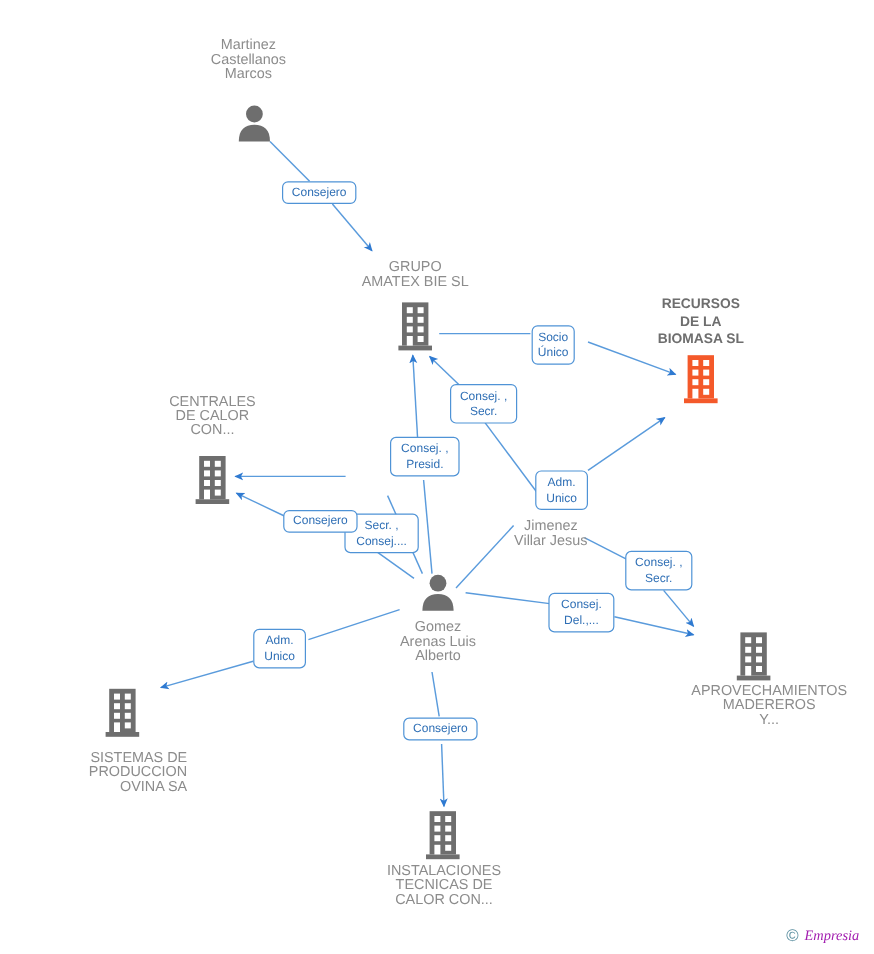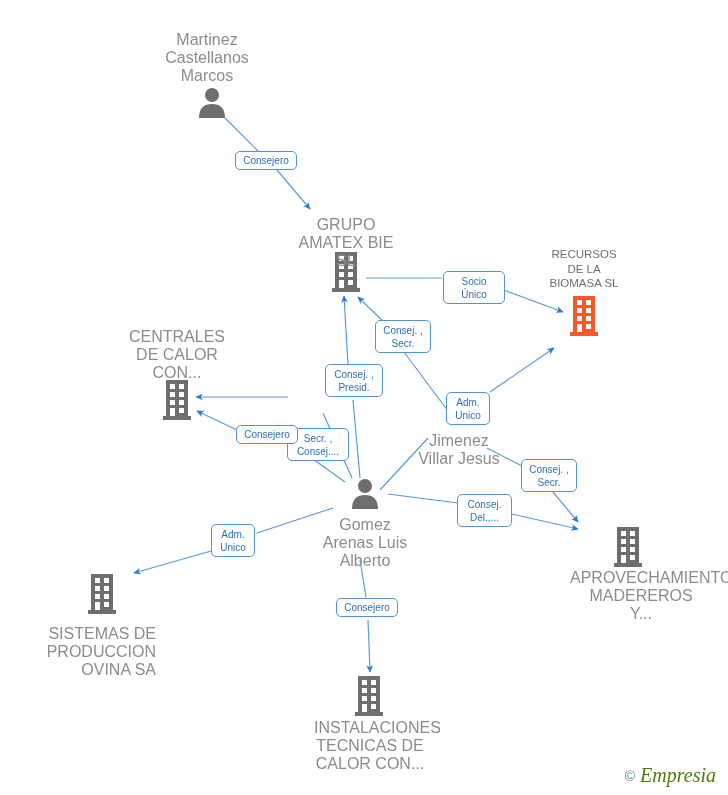--- a/index.html
+++ b/index.html
@@ -4,29 +4,29 @@
 <style>
   html,body{margin:0;padding:0;background:#ffffff;}
   body{width:728px;height:795px;position:relative;overflow:hidden;
        font-family:"Liberation Sans","DejaVu Sans",sans-serif;}
   #graph{position:absolute;left:0;top:0;width:728px;height:795px;}
 
   .node-label{
     position:absolute;
     text-align:center;
     color:#8c8c8c;
-    font-size:16px;
-    line-height:18px;
+    font-size:12px;
+    line-height:12px;
     font-family:"Liberation Sans","DejaVu Sans",sans-serif;
     white-space:pre-line;
     pointer-events:none;
   }
   .node-label.focus{
     color:#6e6e6e;
-    font-weight:normal;
+    font-weight:bold;
     font-size:11.5px;
     line-height:14.5px;
   }
   .edge-label{
     position:absolute;
     box-sizing:border-box;
     background:#ffffff;
     border:1.2px solid #4f93d6;
     border-radius:5px;
     color:#2f6fb5;
@@ -43,21 +43,21 @@
   .watermark{
     position:absolute;
     right:12px;
     bottom:8px;
     display:flex;
     align-items:center;
     gap:5px;
     font-size:15px;
   }
   .wm-c{color:#5b8fa0;font-size:14px;}
-  .wm-text{color:#4d7c0f;font-style:italic;font-size:20px;
+  .wm-text{color:#a21caf;font-style:italic;font-size:12px;
            font-family:"Liberation Serif","DejaVu Serif",serif;}
 </style>
 </head>
 <body>
 
 <svg id="graph" viewBox="0 0 728 795" xmlns="http://www.w3.org/2000/svg">
   <defs>
     <marker id="arw" markerWidth="7" markerHeight="7" refX="5.6" refY="3" orient="auto" markerUnits="strokeWidth">
       <path d="M0,0.2 L6.2,3 L0,5.8 L1.6,3 Z" fill="#2f7ad1"></path>
     </marker>
@@ -228,21 +228,21 @@
 <div class="node-label" style="left:46px;top:625px;width:110px;text-align:right;">SISTEMAS DE
 PRODUCCION
 OVINA SA</div>
 
 <div class="node-label" style="left:314px;top:719px;width:112px;">INSTALACIONES
 TECNICAS DE
 CALOR CON...</div>
 
 <div class="edge-label" style="left:235px;top:151px;width:62px;height:19px;">Consejero</div>
 
-<div class="edge-label" style="left:443px;top:271px;width:62px;height:33px;">Socio
+<div class="edge-label" style="left:443px;top:271px;width:36px;height:33px;">Socio
 Único</div>
 
 <div class="edge-label" style="left:375px;top:320px;width:56px;height:33px;">Consej. ,
 Secr.</div>
 
 <div class="edge-label" style="left:325px;top:364px;width:58px;height:33px;">Consej. ,
 Presid.</div>
 
 <div class="edge-label" style="left:287px;top:380px;width:62px;height:33px;margin-top:48px;">Secr. ,
 Consej....</div>

